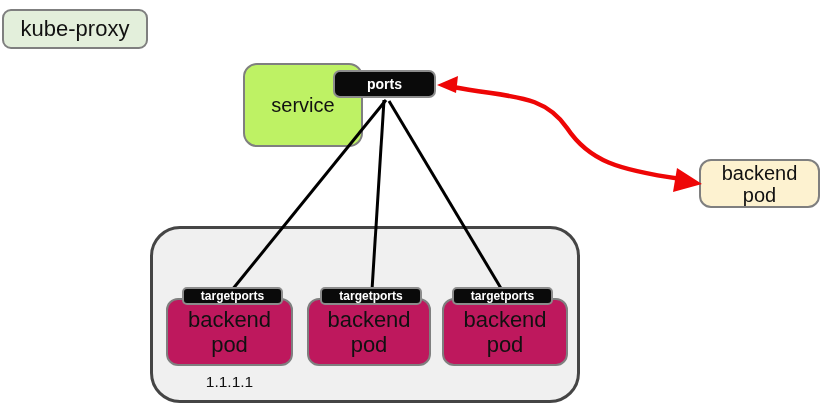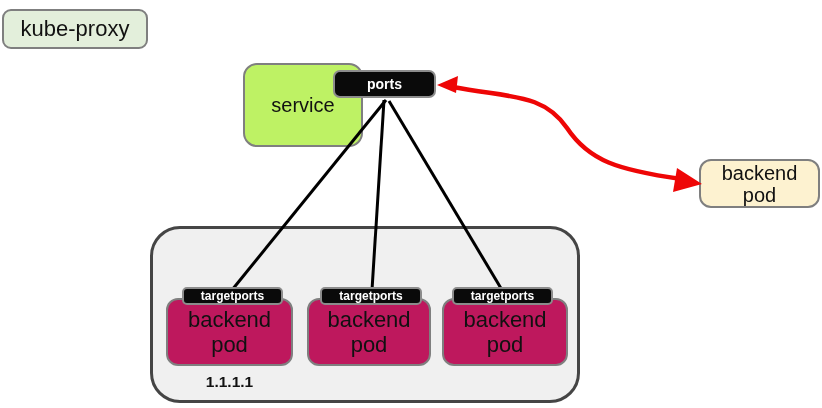--- a/index.html
+++ b/index.html
@@ -99,21 +99,21 @@
   .targetports-badge.b1 { left: 182px; width: 101px; }
   .targetports-badge.b2 { left: 320px; width: 102px; }
   .targetports-badge.b3 { left: 452px; width: 101px; }
 
   
   .ip {
     position: absolute;
     top: 373px; height: 18px;
     display: flex; align-items: center; justify-content: center;
     font-size: 15.5px;
-    font-weight: 700;
+    font-weight: 400;
     color: #111111;
     z-index: 2;
   }
   .ip.i1 { left: 166px; width: 127px; }
   .ip.i2 { left: 307px; width: 124px; }
   .ip.i3 { left: 442px; width: 126px; }
 
   .overlay {
     position: absolute;
     left: 0; top: 0;

